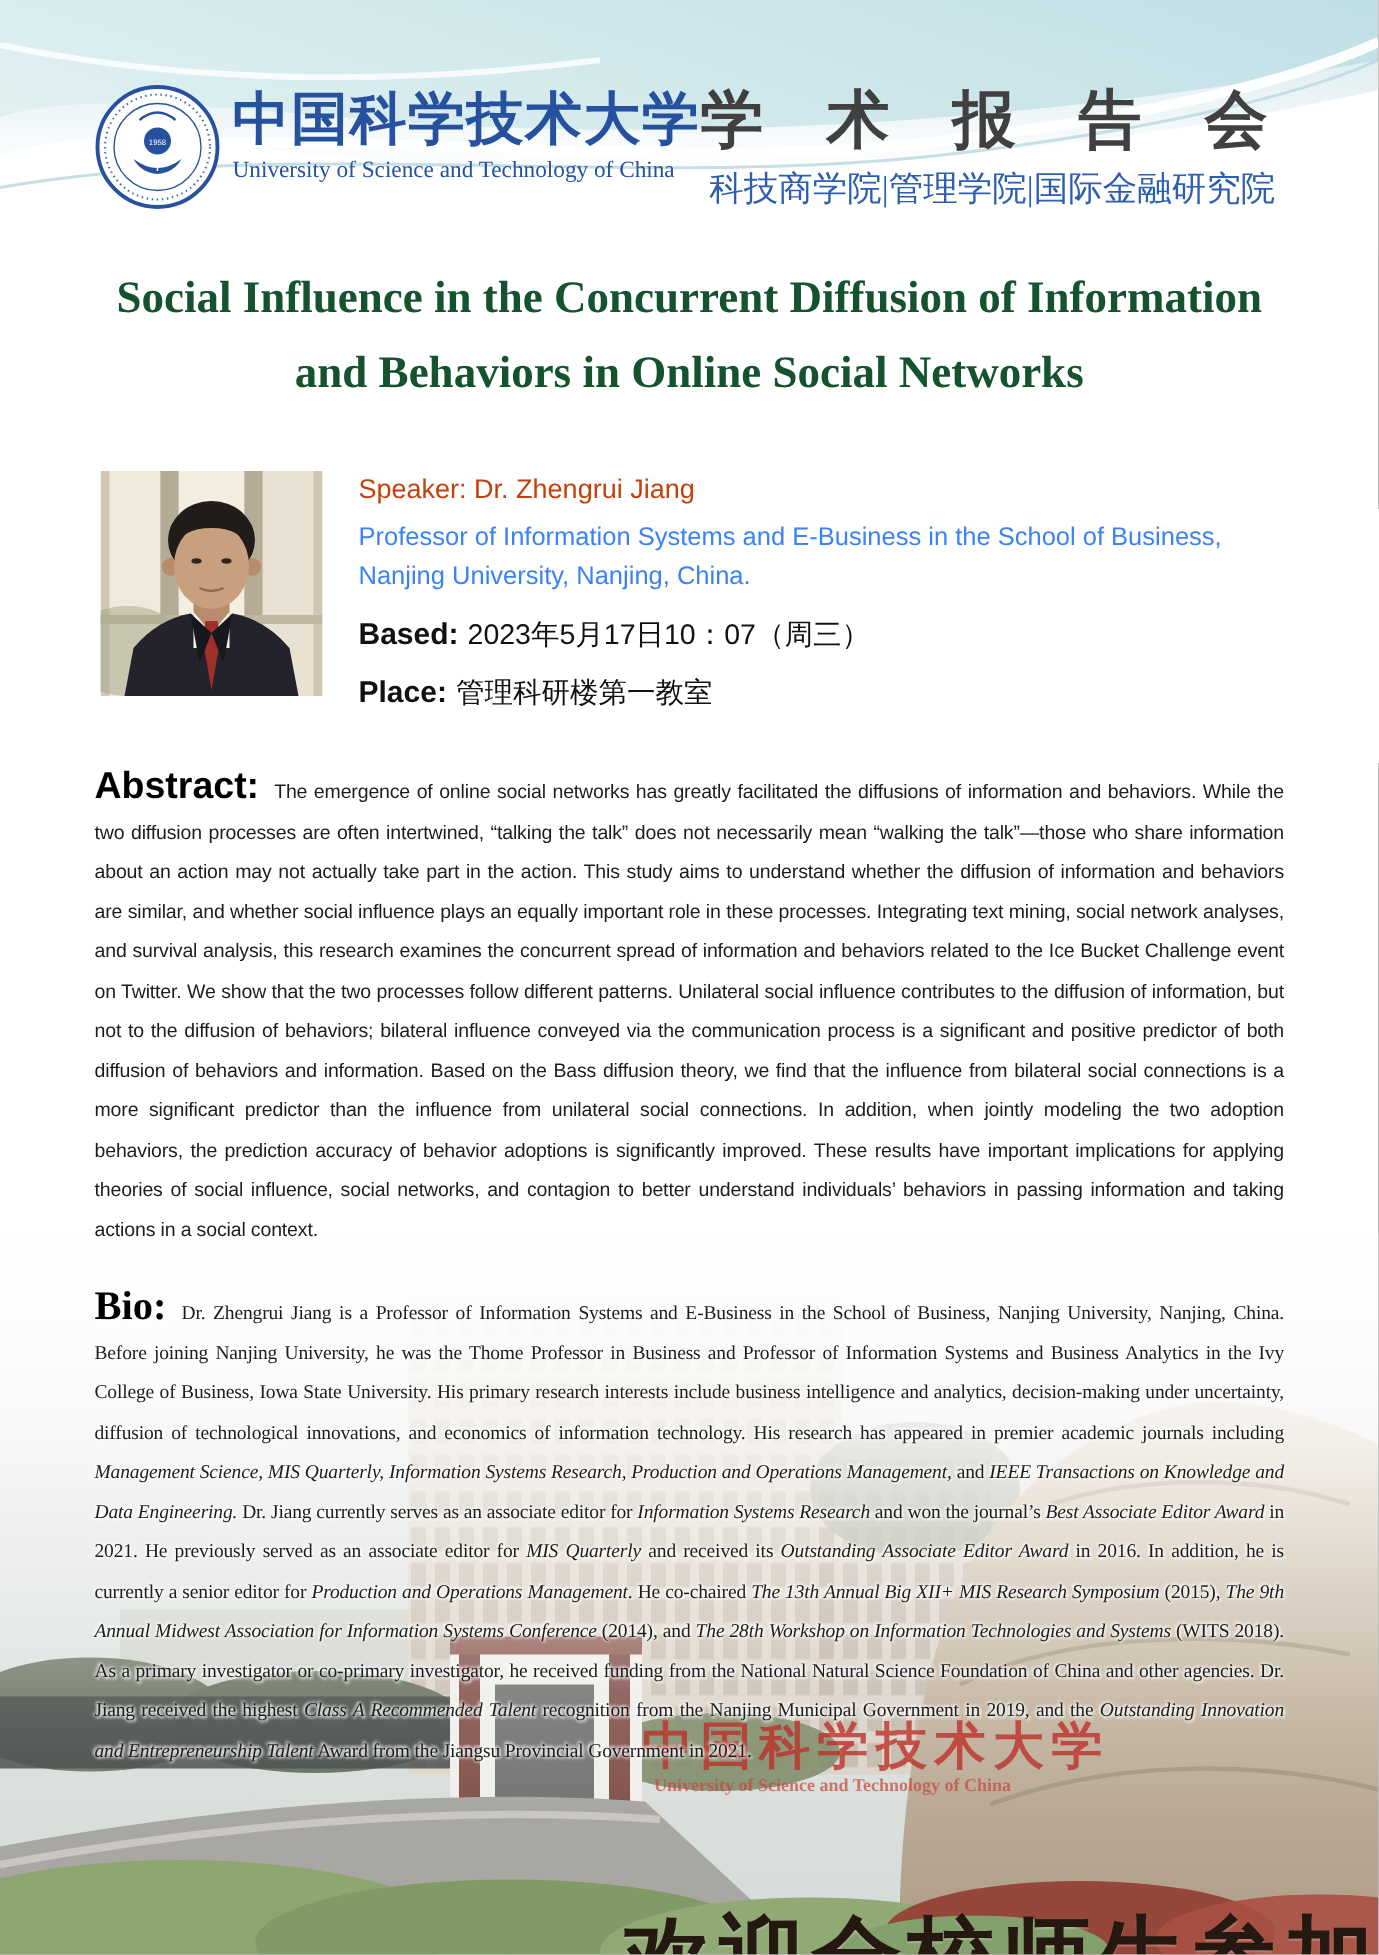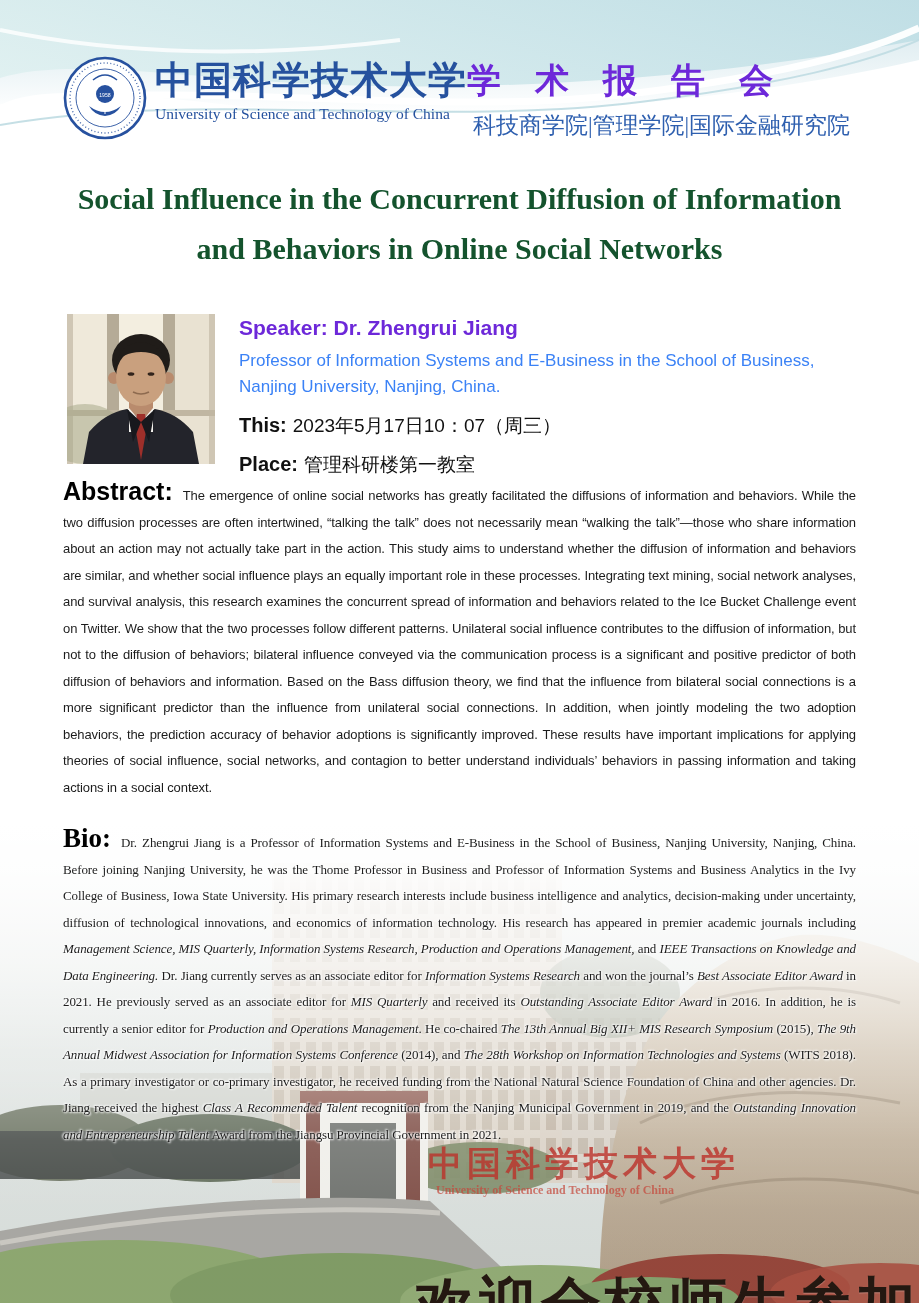--- a/index.html
+++ b/index.html
@@ -48,44 +48,44 @@
     font-family:"Liberation Serif","DejaVu Serif",serif; font-weight:700;
     font-size:38px; line-height:44px; color:#25519e; letter-spacing:1px; white-space:nowrap;
   }
   .uni-en {
     font-family:"Liberation Serif","DejaVu Serif",serif;
     font-size:15.5px; color:#25519e; margin-top:3px; white-space:nowrap;
   }
   .event-group { margin-left:auto; width:415px; padding-top:0; }
   .event-cn {
     font-family:"Liberation Serif","DejaVu Serif",serif; font-weight:700;
-    font-size:34px; line-height:50px; color:#6d28d9; white-space:nowrap;
+    font-size:42px; line-height:50px; color:#404040; white-space:nowrap;
   }
   .hosts-cn {
     font-size:23px; line-height:32px; color:#2e5faf; margin-top:4px; white-space:nowrap;
     font-family:"Liberation Serif","DejaVu Serif",serif;
     text-align:center;
   }
   
   .title {
     margin-top:32px; text-align:center;
     font-family:"Liberation Serif","DejaVu Serif",serif; font-weight:700;
     font-size:30px; line-height:50px; color:#14532d;
   }
   
   .speaker { display:flex; gap:24px; margin-top:40px; padding-left:4px; }
   .speaker-photo { width:148px; height:150px; flex:0 0 auto; }
   .speaker-photo svg { width:148px; height:150px; display:block; }
   .speaker-info { padding-top:2px; }
-  .speaker-name-line { font-size:21px; font-weight:700; color:#6d28d9; }
+  .speaker-name-line { font-size:18px; font-weight:400; color:#c2410c; }
   .speaker-affiliation { font-size:17px; line-height:26px; margin-top:8px; color:#3b82f6; max-width:620px; }
   .info-line { margin-top:13px; font-size:19px; color:#111; }
   .info-label { font-weight:700; font-size:20px; margin-right:6px; }
   
-  .section { text-align:justify; font-size:13px; line-height:26.5px; color:#1c1c1c; letter-spacing:-0.1px; }
+  .section { margin-top:36px; text-align:justify; font-size:13px; line-height:26.5px; color:#1c1c1c; letter-spacing:-0.1px; }
   .section .sec-label { font-weight:700; font-size:25px; letter-spacing:0; margin-right:10px; color:#000; }
   .bio-section { margin-top:24px; text-shadow:0 0 3px #fff, 1px 1px 2px #fff, -1px -1px 2px #fff;font-family:Liberation Serif, serif; }
   .bio-section .sec-label { font-size:27px; }
   .i { font-style:italic; }
 </style>
 </head>
 <body>
 
 <div class="poster">
 
@@ -225,21 +225,21 @@
           <path d="M88,95 L74,108 L82,128 Z" fill="#17181d"></path>
         </svg>
       </div>
       <div class="speaker-info">
         <div class="speaker-name-line">
           <span>Speaker:</span>
           <span>Dr. Zhengrui Jiang</span>
         </div>
         <div class="speaker-affiliation">Professor of Information Systems and E-Business in the School of Business, Nanjing University, Nanjing, China.</div>
         <div class="info-line">
-          <span class="info-label">This:</span><span>2023年5月17日10：07（周三）</span>
+          <span class="info-label">Based:</span><span>2023年5月17日10：07（周三）</span>
         </div>
         <div class="info-line">
           <span class="info-label">Place:</span><span>管理科研楼第一教室</span>
         </div>
       </div>
     </section>
 
     <section class="section">
       <span class="sec-label">Abstract:</span><span>The emergence of online social networks has greatly facilitated the diffusions of information and behaviors. While the two diffusion processes are often intertwined, “talking the talk” does not necessarily mean “walking the talk”—those who share information about an action may not actually take part in the action. This study aims to understand whether the diffusion of information and behaviors are similar, and whether social influence plays an equally important role in these processes. Integrating text mining, social network analyses, and survival analysis, this research examines the concurrent spread of information and behaviors related to the Ice Bucket Challenge event on Twitter. We show that the two processes follow different patterns. Unilateral social influence contributes to the diffusion of information, but not to the diffusion of behaviors; bilateral influence conveyed via the communication process is a significant and positive predictor of both diffusion of behaviors and information. Based on the Bass diffusion theory, we find that the influence from bilateral social connections is a more significant predictor than the influence from unilateral social connections. In addition, when jointly modeling the two adoption behaviors, the prediction accuracy of behavior adoptions is significantly improved. These results have important implications for applying theories of social influence, social networks, and contagion to better understand individuals’ behaviors in passing information and taking actions in a social context.</span>
     </section>

